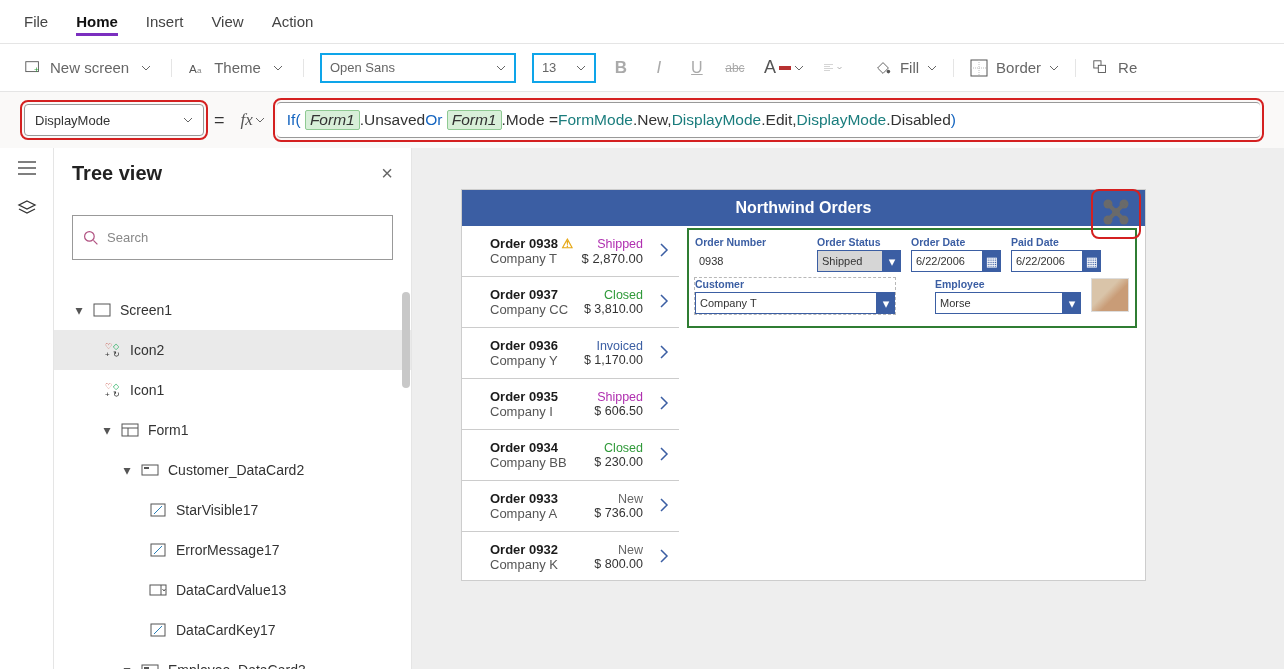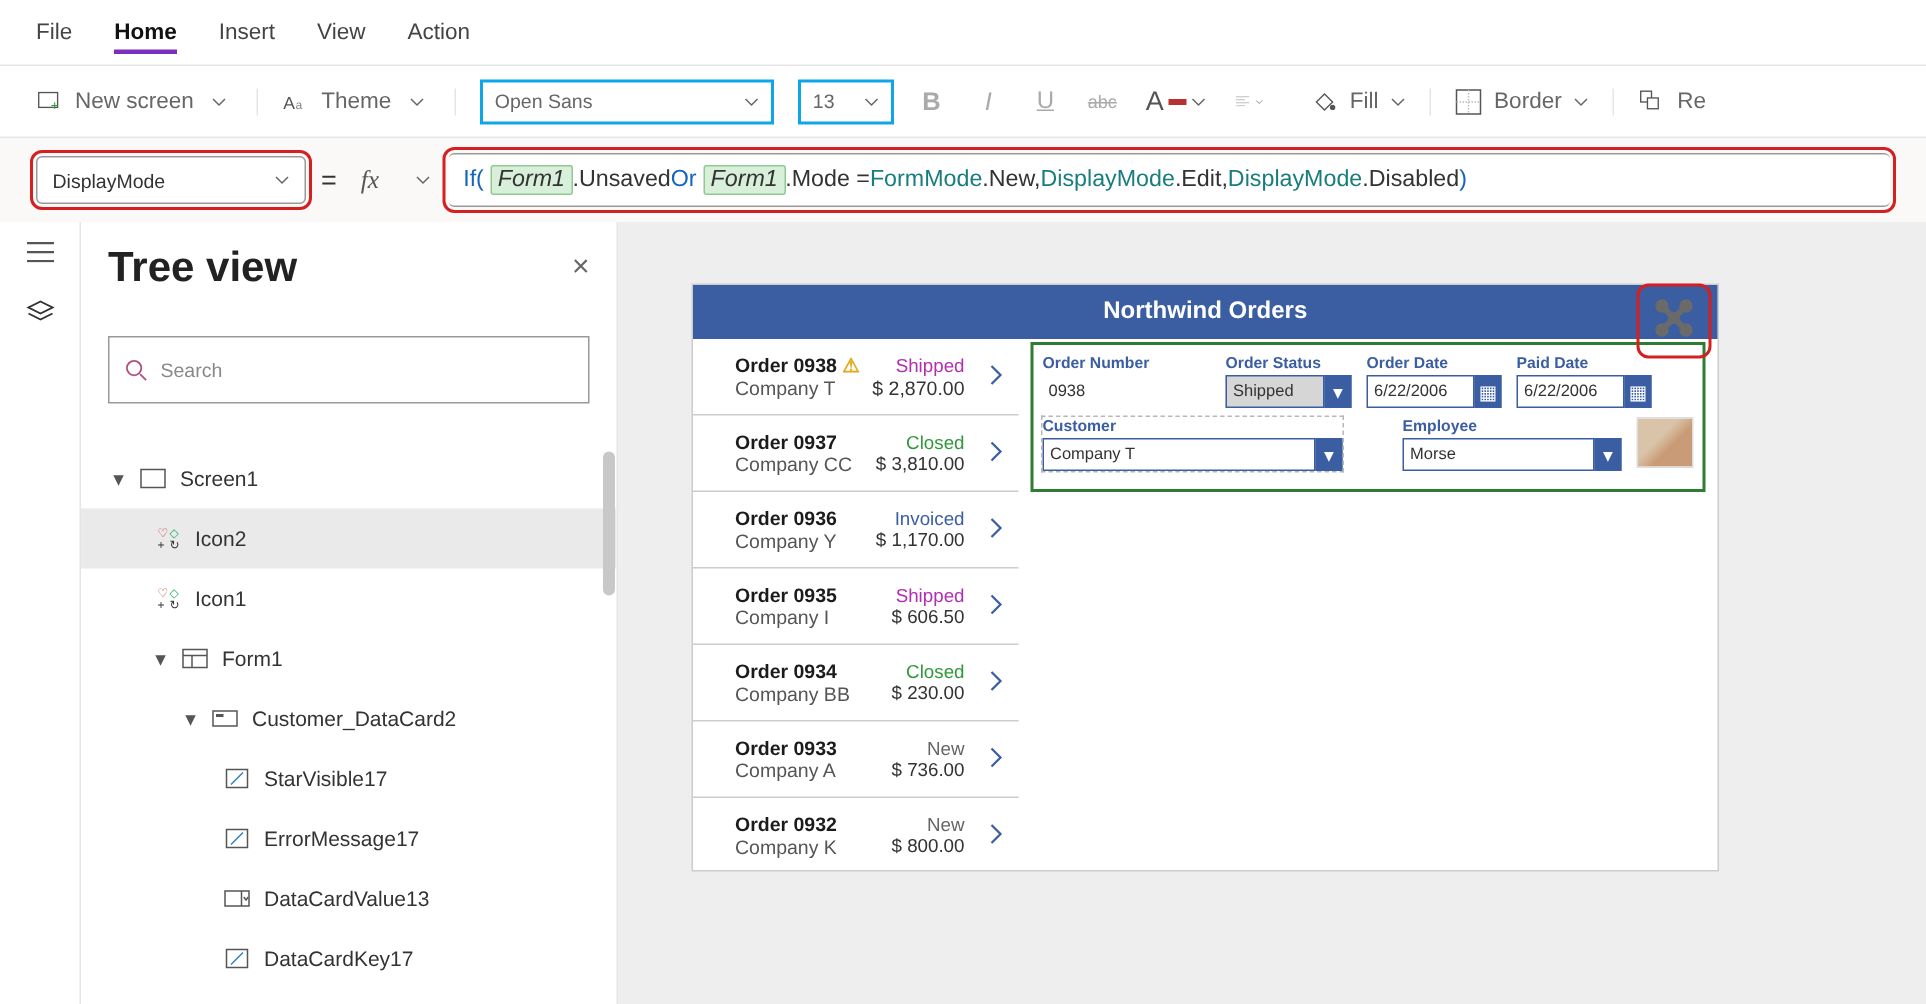--- a/index.html
+++ b/index.html
@@ -16,34 +16,34 @@
   .ribbon .ic { width:18px; height:18px; display:flex; align-items:center; justify-content:center; color:#555;}
   .ribbon .combotext { color:#666; font-size:15px;}
   .ribbon .combo { height:30px; border:2px solid #0ea5e9; display:flex; align-items:center; padding:0 8px; color:#666; gap:10px;}
   .chev { width:10px; height:10px; }
 
   
   .formula-row { display:flex; align-items:center; height:56px; padding:0 24px; gap:6px; background:#faf9f8;}
   .prop-select { width:180px; height:32px; border:1px solid #999; display:flex; align-items:center; padding:0 10px; justify-content:space-between; color:#333; background:#fff;}
   .red-outline { outline:2px solid #d42020; outline-offset:2px; border-radius:4px;}
   .equals { font-size:18px; color:#333; padding:0 4px;}
-  .fx { display:flex; align-items:center; gap:24px; padding:0 6px; font-style:italic; color:#555;}
+  .fx { display:flex; align-items:center; gap:2px; padding:0 6px; font-style:italic; color:#555;}
   .formula-box { flex:1; height:36px; border-top:1px solid #999; border-bottom:1px solid #999; display:flex; align-items:center; padding:0 10px; font-size:15.5px; background:#fff;}
   .formula-box .kw { color:#1565c0;}
   .formula-box .hl { background:#d8efd9; border:1px solid #8fca93; padding:0 4px; border-radius:2px; font-style:italic; color:#333;}
   .formula-box .enum { color:#1a7d7d;}
 
   
   .main { display:flex; height:571px;}
   .leftrail { width:54px; border-right:1px solid #e5e5e5; display:flex; flex-direction:column; align-items:center; padding-top:8px; gap:16px;}
   .rail-btn { width:24px; height:24px; display:flex; align-items:center; justify-content:center; color:#555;}
 
   .tree-panel { width:358px; border-right:1px solid #e5e5e5; display:flex; flex-direction:column; background:#fff;}
   .tree-head { display:flex; align-items:center; justify-content:space-between; padding:14px 18px 4px;}
-  .tree-head h2 { font-size:28px; font-weight:600; margin:0; color:#222;}
+  .tree-head h2 { font-size:20px; font-weight:600; margin:0; color:#222;}
   .search-box { margin:26px 18px; height:45px; border:1px solid #999; display:flex; align-items:center; padding:0 10px; gap:8px; color:#888;}
   .tree { padding:4px 0 0 0; overflow-y:auto; flex:1; position:relative;}
   .tree-scroll-thumb { position:absolute; right:1px; top:6px; width:8px; height:96px; background:#c8c8c8; border-radius:4px;}
   .node { display:flex; align-items:center; gap:8px; height:40px; padding-left:20px; color:#333; font-size:14px;}
   .node.sel { background:#eaeaea;}
   .node .arrow { width:10px; color:#555; display:flex; justify-content:center;}
   .node .glyph { width:20px; display:flex; justify-content:center; color:#555;}
   .indent1 { padding-left:48px;} .indent2 { padding-left:68px;} .indent3 { padding-left:94px;}
 
   .canvas { flex:1; background:#eeeeee; position:relative; padding:42px 50px;}

